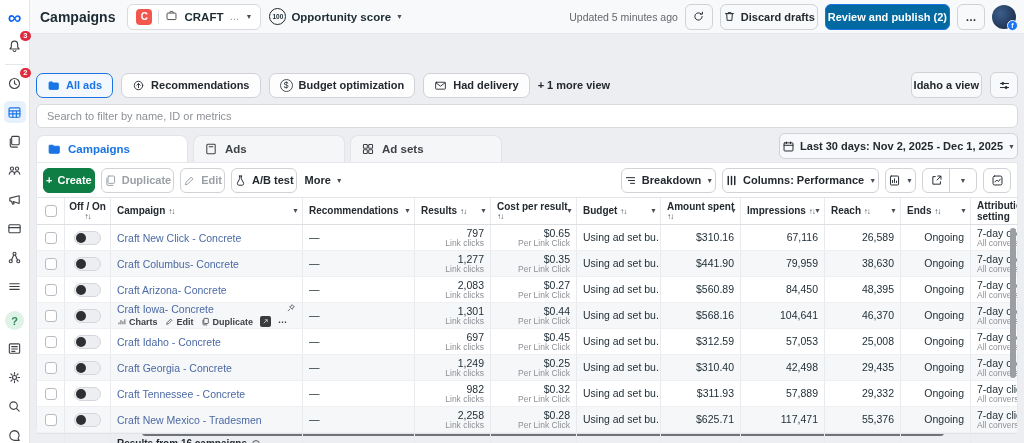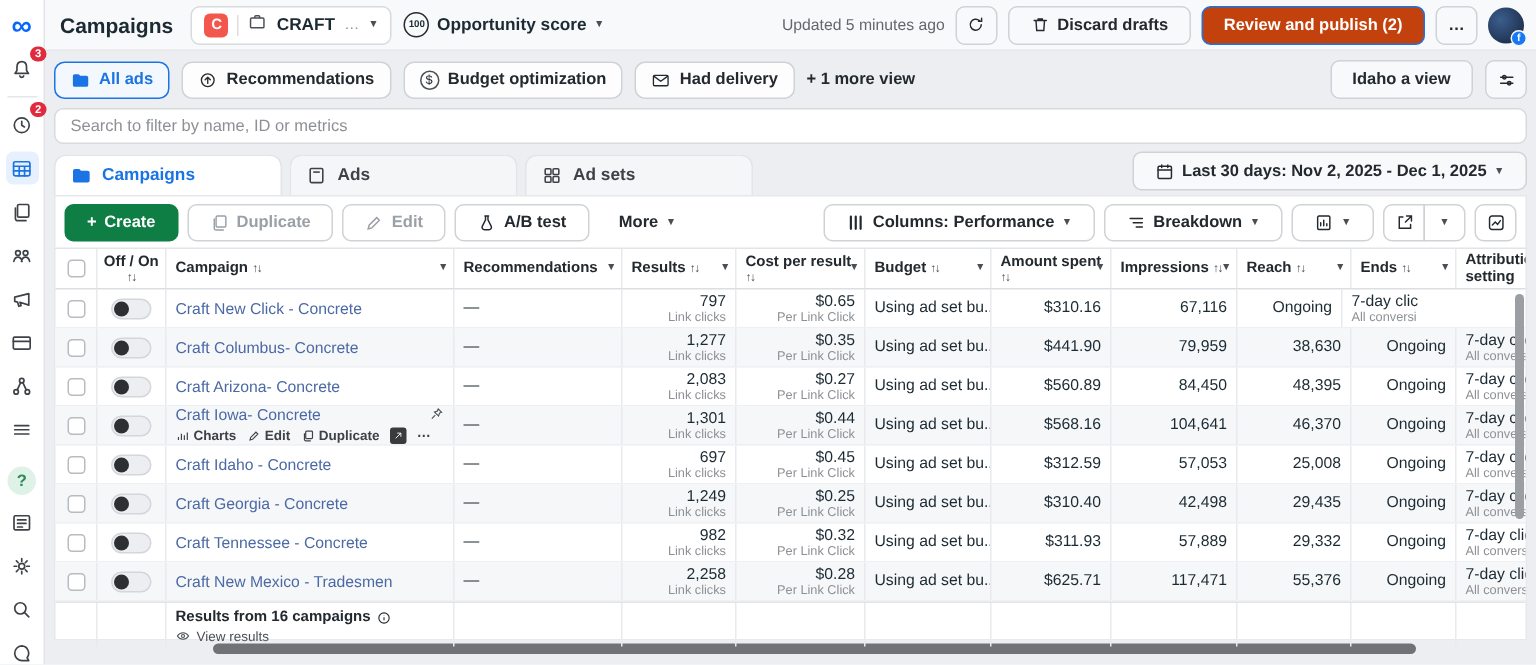--- a/index.html
+++ b/index.html
@@ -11,39 +11,39 @@
   .sb-ic { width:22px; height:22px; display:flex; align-items:center; justify-content:center; position:relative; color:#3e4247; border-radius:5px; flex-shrink:0; }
   .sb-ic svg { width:15px; height:15px; stroke:currentColor; fill:none; stroke-width:1.2; stroke-linecap:round; stroke-linejoin:round; }
   .sb-ic.sel { background:#e7f0fd; color:#1b74e4; }
   .sb-badge { position:absolute; top:-4px; right:-5px; background:#e02b3f; color:#fff; font-size:7.5px; font-weight:bold; border-radius:7px; padding:1px 3px; line-height:1; }
   .meta-logo { color:#0866ff; font-size:19px; font-weight:bold; line-height:1; }
   .sb-div { width:20px; height:1px; background:#e4e6ea; flex-shrink:0; }
   .sb-sp { flex:1; }
   .help-ic { background:#def2e7; color:#2d8a57; border-radius:50%; font-size:11px; font-weight:bold; width:19px; height:19px; }
 
   
-  .main { flex:1; display:flex; flex-direction:column; min-width:0; }
+  .main { flex:1; display:flex; flex-direction:column; min-width:0;gap:32px; }
 
   .topbar { height:34px; background:#f8f9fb; border-bottom:1px solid #e6e8ec; display:flex; align-items:center; padding:0 8px 0 10px; gap:8px; flex-shrink:0; }
   .tb-title { font-size:14px; font-weight:bold; margin-right:4px; }
   .acct-pill { display:flex; align-items:center; gap:6px; background:#fff; border:1px solid #d8dade; border-radius:6px; padding:3px 8px; height:26px; }
   .acct-badge { width:16px; height:16px; background:#f3564d; color:#fff; border-radius:4px; font-size:10px; font-weight:bold; display:flex; align-items:center; justify-content:center; }
   .pill-div { width:1px; height:14px; background:#dcdee2; }
   .acct-pill svg { width:13px; height:13px; stroke:#4b4f55; fill:none; stroke-width:1.2; }
   .acct-name { font-size:11.5px; font-weight:bold; color:#1c2b33; }
   .dim { color:#8d9095; font-size:10px; }
   .caret { font-size:7px; color:#4b4f55; }
   .opp { display:flex; align-items:center; gap:5px; font-size:11.5px; font-weight:bold; }
   .opp-gauge { width:17px; height:17px; border:1.8px solid #23292e; border-radius:50%; font-size:6.5px; font-weight:bold; display:flex; align-items:center; justify-content:center; }
   .tb-right { margin-left:auto; display:flex; align-items:center; gap:7px; }
   .updated { font-size:10.5px; color:#65676b; }
-  .btn { display:flex; align-items:center; gap:5px; border:1px solid #cfd2d6; background:#f8f9fb; border-radius:6px; font-size:11px; font-weight:bold; color:#23292e; padding:0 14px; height:26px; cursor:pointer; }
+  .btn { display:flex; align-items:center; gap:5px; border:1px solid #cfd2d6; background:#f8f9fb; border-radius:6px; font-size:11px; font-weight:bold; color:#23292e; padding:0 2px; height:26px; cursor:pointer; }
   .btn svg { width:13px; height:13px; stroke:currentColor; fill:none; stroke-width:1.2; stroke-linecap:round; }
   .btn.square { width:28px; justify-content:center; padding:0; }
-  .btn.primary { background:#c2410c; border-color:#1b74e4; color:#fff; }
+  .btn.primary { background:#0369a1; border-color:#1b74e4; color:#fff; }
   .avatar { width:24px; height:24px; border-radius:50%; background:radial-gradient(circle at 35% 35%, #3b5e8c, #16233c); position:relative; }
   .avatar .fb { position:absolute; right:-2px; bottom:-2px; width:11px; height:11px; background:#1877f2; border-radius:50%; border:1.5px solid #f8f9fb; color:#fff; font-size:7px; font-weight:bold; display:flex; align-items:center; justify-content:center; }
 
   .content { flex:1; display:flex; flex-direction:column; padding:0 6px; min-height:0; }
 
   
   .filter-row { display:flex; align-items:center; gap:8px; padding:6px 0 5px; }
   .chip { display:flex; align-items:center; gap:6px; border:1px solid #cfd2d6; background:#fdfdfe; border-radius:7px; height:25px; padding:0 10px; font-size:11px; font-weight:bold; color:#23292e; cursor:pointer; }
   .chip svg { width:13px; height:13px; stroke:currentColor; fill:none; stroke-width:1.1; stroke-linecap:round; stroke-linejoin:round; }
   .chip.sel { border-color:#1b74e4; color:#1b74e4; background:#f3f8ff; }
@@ -375,31 +375,31 @@
               <path d="M6.5 2.5h3M7 2.5v3.2L4.3 11a2 2 0 0 0 1.8 2.8h3.8a2 2 0 0 0 1.8-2.8L9 5.7V2.5"></path>
             </svg>
           <span>A/B test</span>
         </button>
         <button class="btn ghost">
           <span>More</span>
           <span class="caret">▼</span>
         </button>
         <div class="tb-sp"></div>
         <button class="btn tb">
+          <svg viewBox="0 0 16 16">
+              <path d="M3 4.5h10M5.5 8h7.5M8 11.5h5"></path>
+            </svg>
+          <span>Breakdown</span>
+          <span class="caret">▼</span>
+        </button>
+        <button class="btn tb">
           <svg viewBox="0 0 16 16" style="stroke-width:1.8">
               <path d="M4 3v10M8 3v10M12 3v10"></path>
             </svg>
           <span>Columns: Performance</span>
-          <span class="caret">▼</span>
-        </button>
-        <button class="btn tb">
-          <svg viewBox="0 0 16 16">
-              <path d="M3 4.5h10M5.5 8h7.5M8 11.5h5"></path>
-            </svg>
-          <span>Breakdown</span>
           <span class="caret">▼</span>
         </button>
         <button class="btn tb">
           <svg viewBox="0 0 16 16">
               <rect x="3" y="2.5" width="10" height="11" rx="1"></rect>
               <path d="M5.5 10.5V8M8 10.5V6M10.5 10.5V8.8"></path>
             </svg>
           <span class="caret">▼</span>
         </button>
         <div class="grp">
@@ -501,20 +501,23 @@
       <span class="sub">Per Link Click</span>
     </div>
     <div class="cell c-bud">
       <span class="v">Using ad set bu...</span>
     </div>
     <div class="cell c-spent num">
       <span class="v">$310.16</span>
     </div>
     <div class="cell c-imp num">
       <span class="v">67,116</span>
+    </div>
+    <div class="cell c-reach num">
+      <span class="v">26,589</span>
     </div>
     <div class="cell c-ends num">
       <span class="v">Ongoing</span>
     </div>
     <div class="cell c-attr">
       <span class="v">7-day clic</span>
       <span class="sub">All conversi</span>
     </div>
   </div>
 

